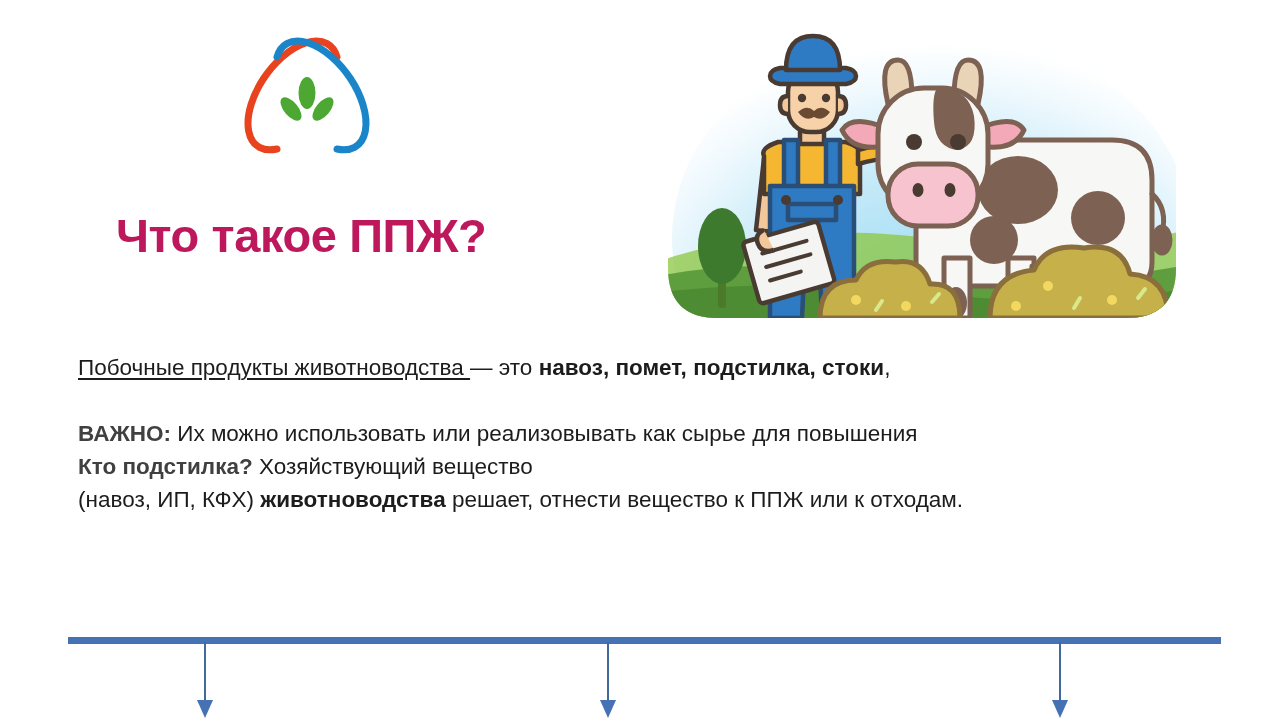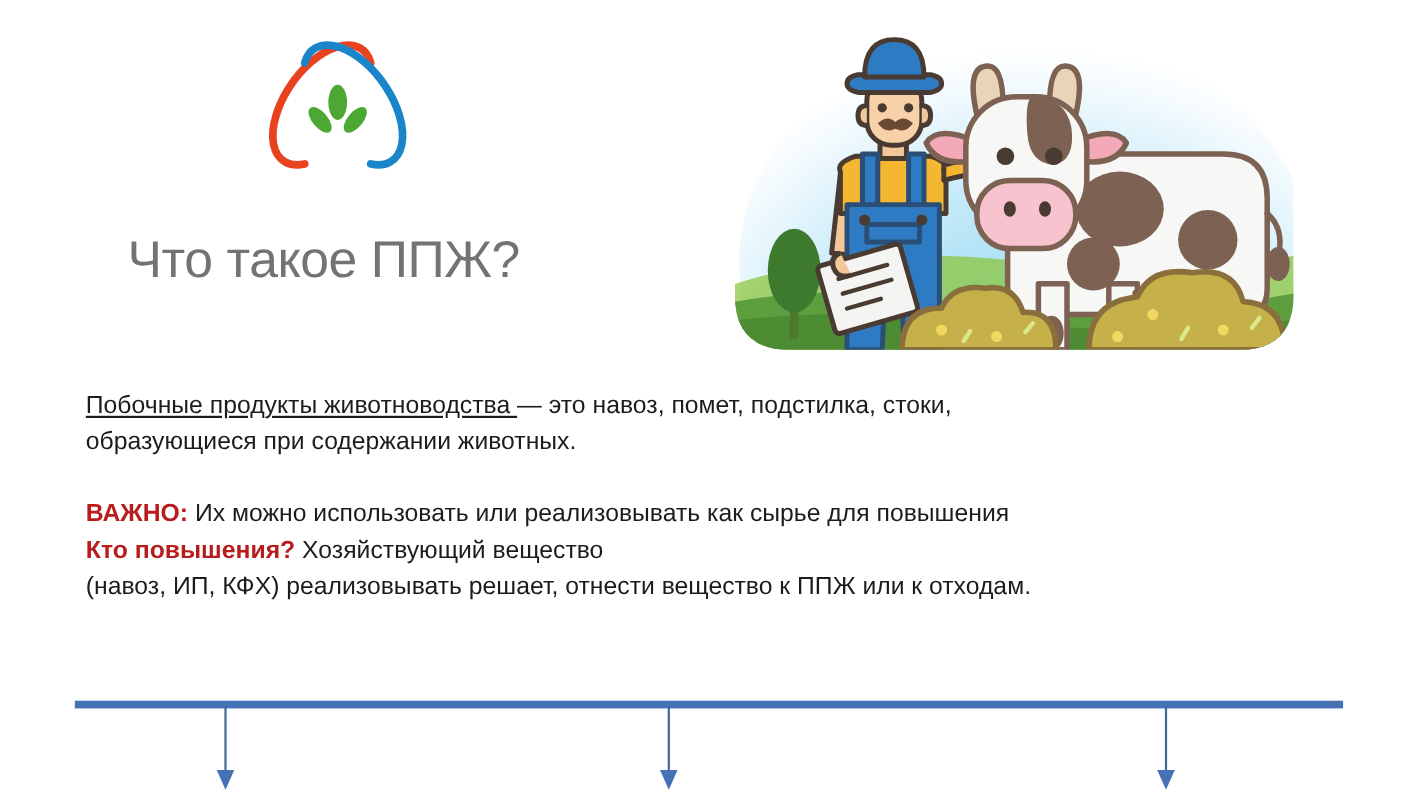--- a/index.html
+++ b/index.html
@@ -19,23 +19,23 @@
     position: absolute;
     left: 233px; top: 29px;
     width: 148px; height: 148px;
   }
 
   
   #title {
     position: absolute;
     left: 116px; top: 208px;
     font-size: 47px;
-    font-weight: 400;
+    font-weight: 700;
     letter-spacing: -0.4px;
-    color: #737373;
+    color: #be185d;
     white-space: nowrap;
     line-height: 1.2;
   }
 
   
   #illustration {
     position: absolute;
     left: 660px; top: 18px;
     width: 524px; height: 304px;
   }
@@ -46,22 +46,22 @@
     left: 78px; top: 351px;
     width: 1130px;
     font-size: 22.5px;
     line-height: 33px;
     color: #1c1c1c;
     font-weight: 400;
   }
   #body-copy p { margin: 0; }
   .spacer { height: 33px; }
   .u { text-decoration: underline; text-underline-offset: 3px; text-align: right; }
-  .b { font-weight: 400; }
-  .red { color: #b91c1c; font-weight: 700; }
+  .b { font-weight: 700; }
+  .red { color: #404040; font-weight: 700; }
 
   
   #connector { position: absolute; left: 0; top: 624px; width: 1280px; height: 96px; }
 </style>
 </head>
 <body>
 
 <div id="logo">
   <svg viewBox="0 0 148 148" width="148" height="148">
     <g fill="none" stroke-linecap="round">
@@ -214,32 +214,31 @@
           <path d="M 478 280 l 7 -9"></path>
     </g>
   </g>
 </svg>
 </div>
 
 <div id="body-copy">
 
   <p>
     <span class="u">Побочные продукты животноводства </span><span>— это </span><span class="b">навоз, помет, подстилка, стоки</span><span>,</span><br>
-    <span>образующиеся при содержании животных.</span>
   </p>
 
   <div class="spacer"></div>
 
   <p>
     <span class="red">ВАЖНО:</span><span> Их можно использовать или реализовывать как сырье для повышения</span><br>
   </p>
 
   <p>
-    <span class="red">Кто повышения?</span><span> Хозяйствующий вещество</span><br>
-    <span>(навоз, ИП, КФХ) </span><span class="b">реализовывать</span><span> решает, отнести вещество к ППЖ или к отходам.</span>
+    <span class="red">Кто подстилка?</span><span> Хозяйствующий вещество</span><br>
+    <span>(навоз, ИП, КФХ) </span><span class="b">животноводства</span><span> решает, отнести вещество к ППЖ или к отходам.</span>
   </p>
 
 </div>
 
 <div id="connector">
   <svg viewBox="0 0 1280 96" width="1280" height="96">
 
     <rect x="68" y="13" width="1153" height="7" fill="#4472B4"></rect>
 
     <g>

